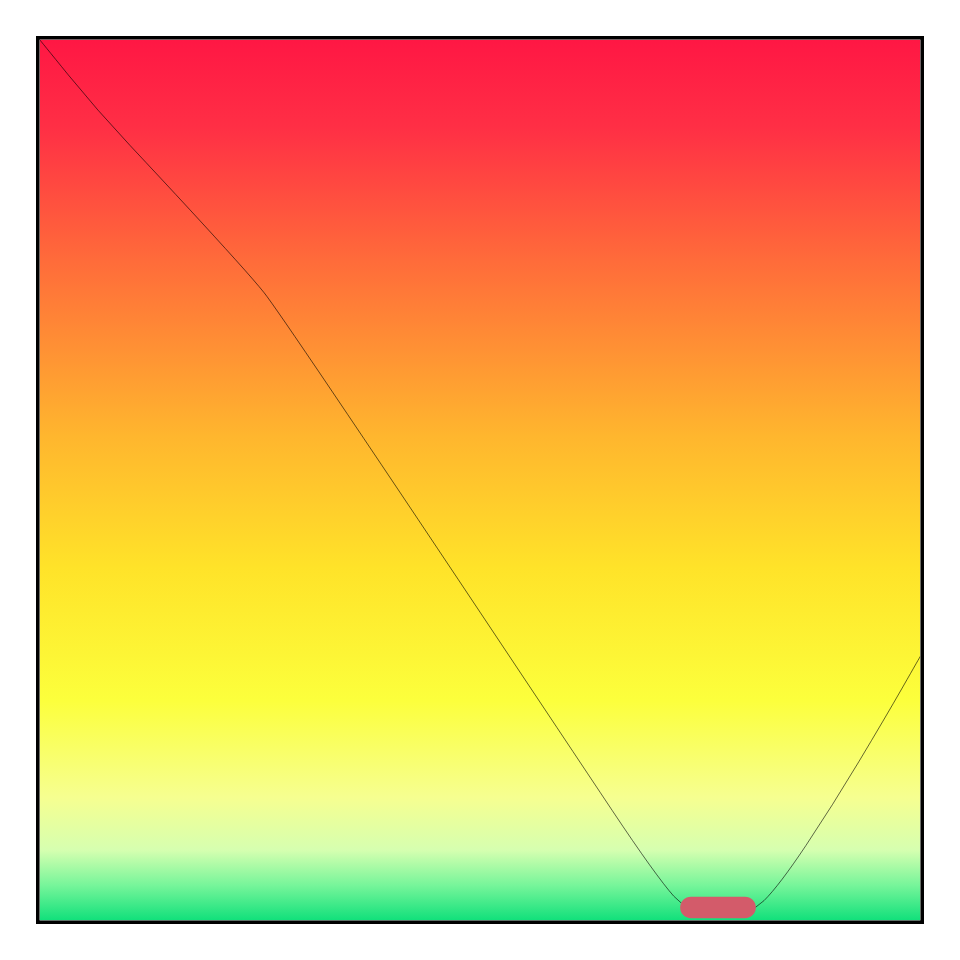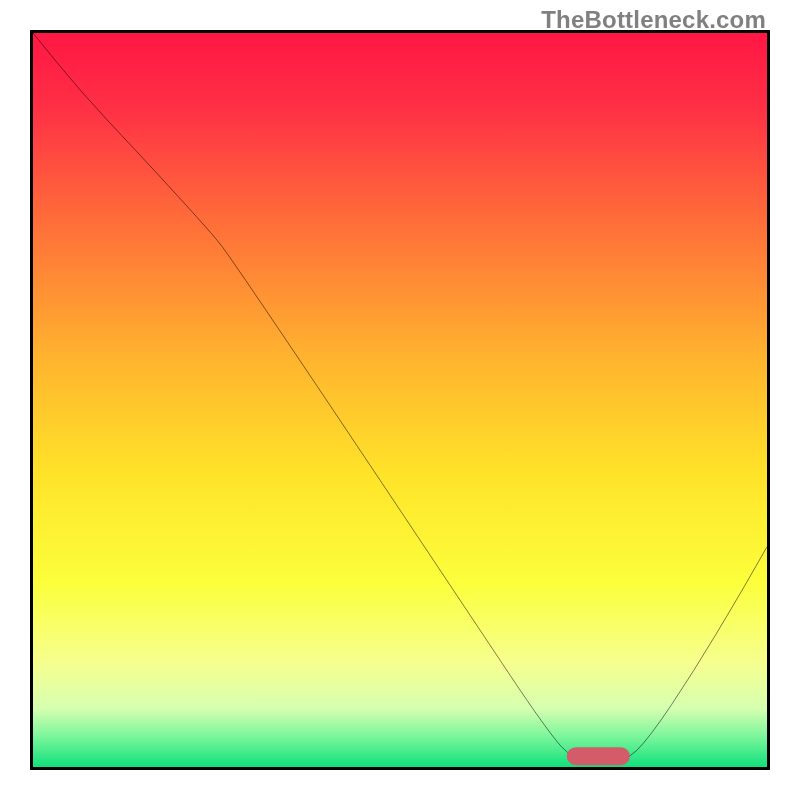--- a/index.html
+++ b/index.html
@@ -48,21 +48,20 @@
     font-weight: 700;
     font-size: 24px;
     color: #808080;
     letter-spacing: 0.2px;
   }
 </style>
 </head>
 <body>
 
 <div class="stage">
-  <div class="watermark">TheBottleneck.com</div>
 
   <div class="plot-area">
 
     <svg class="gradient" viewBox="0 0 100 100" preserveAspectRatio="none">
       <defs>
         <linearGradient id="bg-grad" x1="0" y1="0" x2="0" y2="1">
             <stop offset="0%" stop-color="#ff1744"></stop>
             <stop offset="10%" stop-color="#ff2f45"></stop>
             <stop offset="25%" stop-color="#ff6b3a"></stop>
             <stop offset="45%" stop-color="#ffb62e"></stop>

